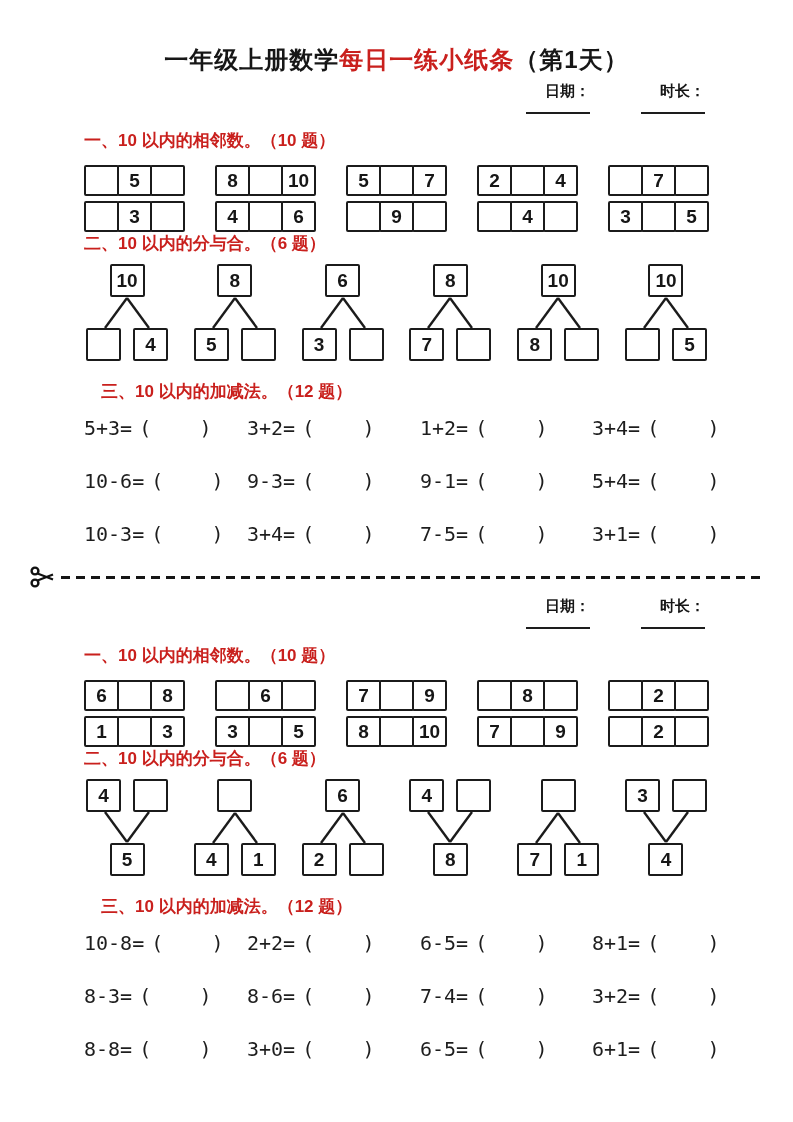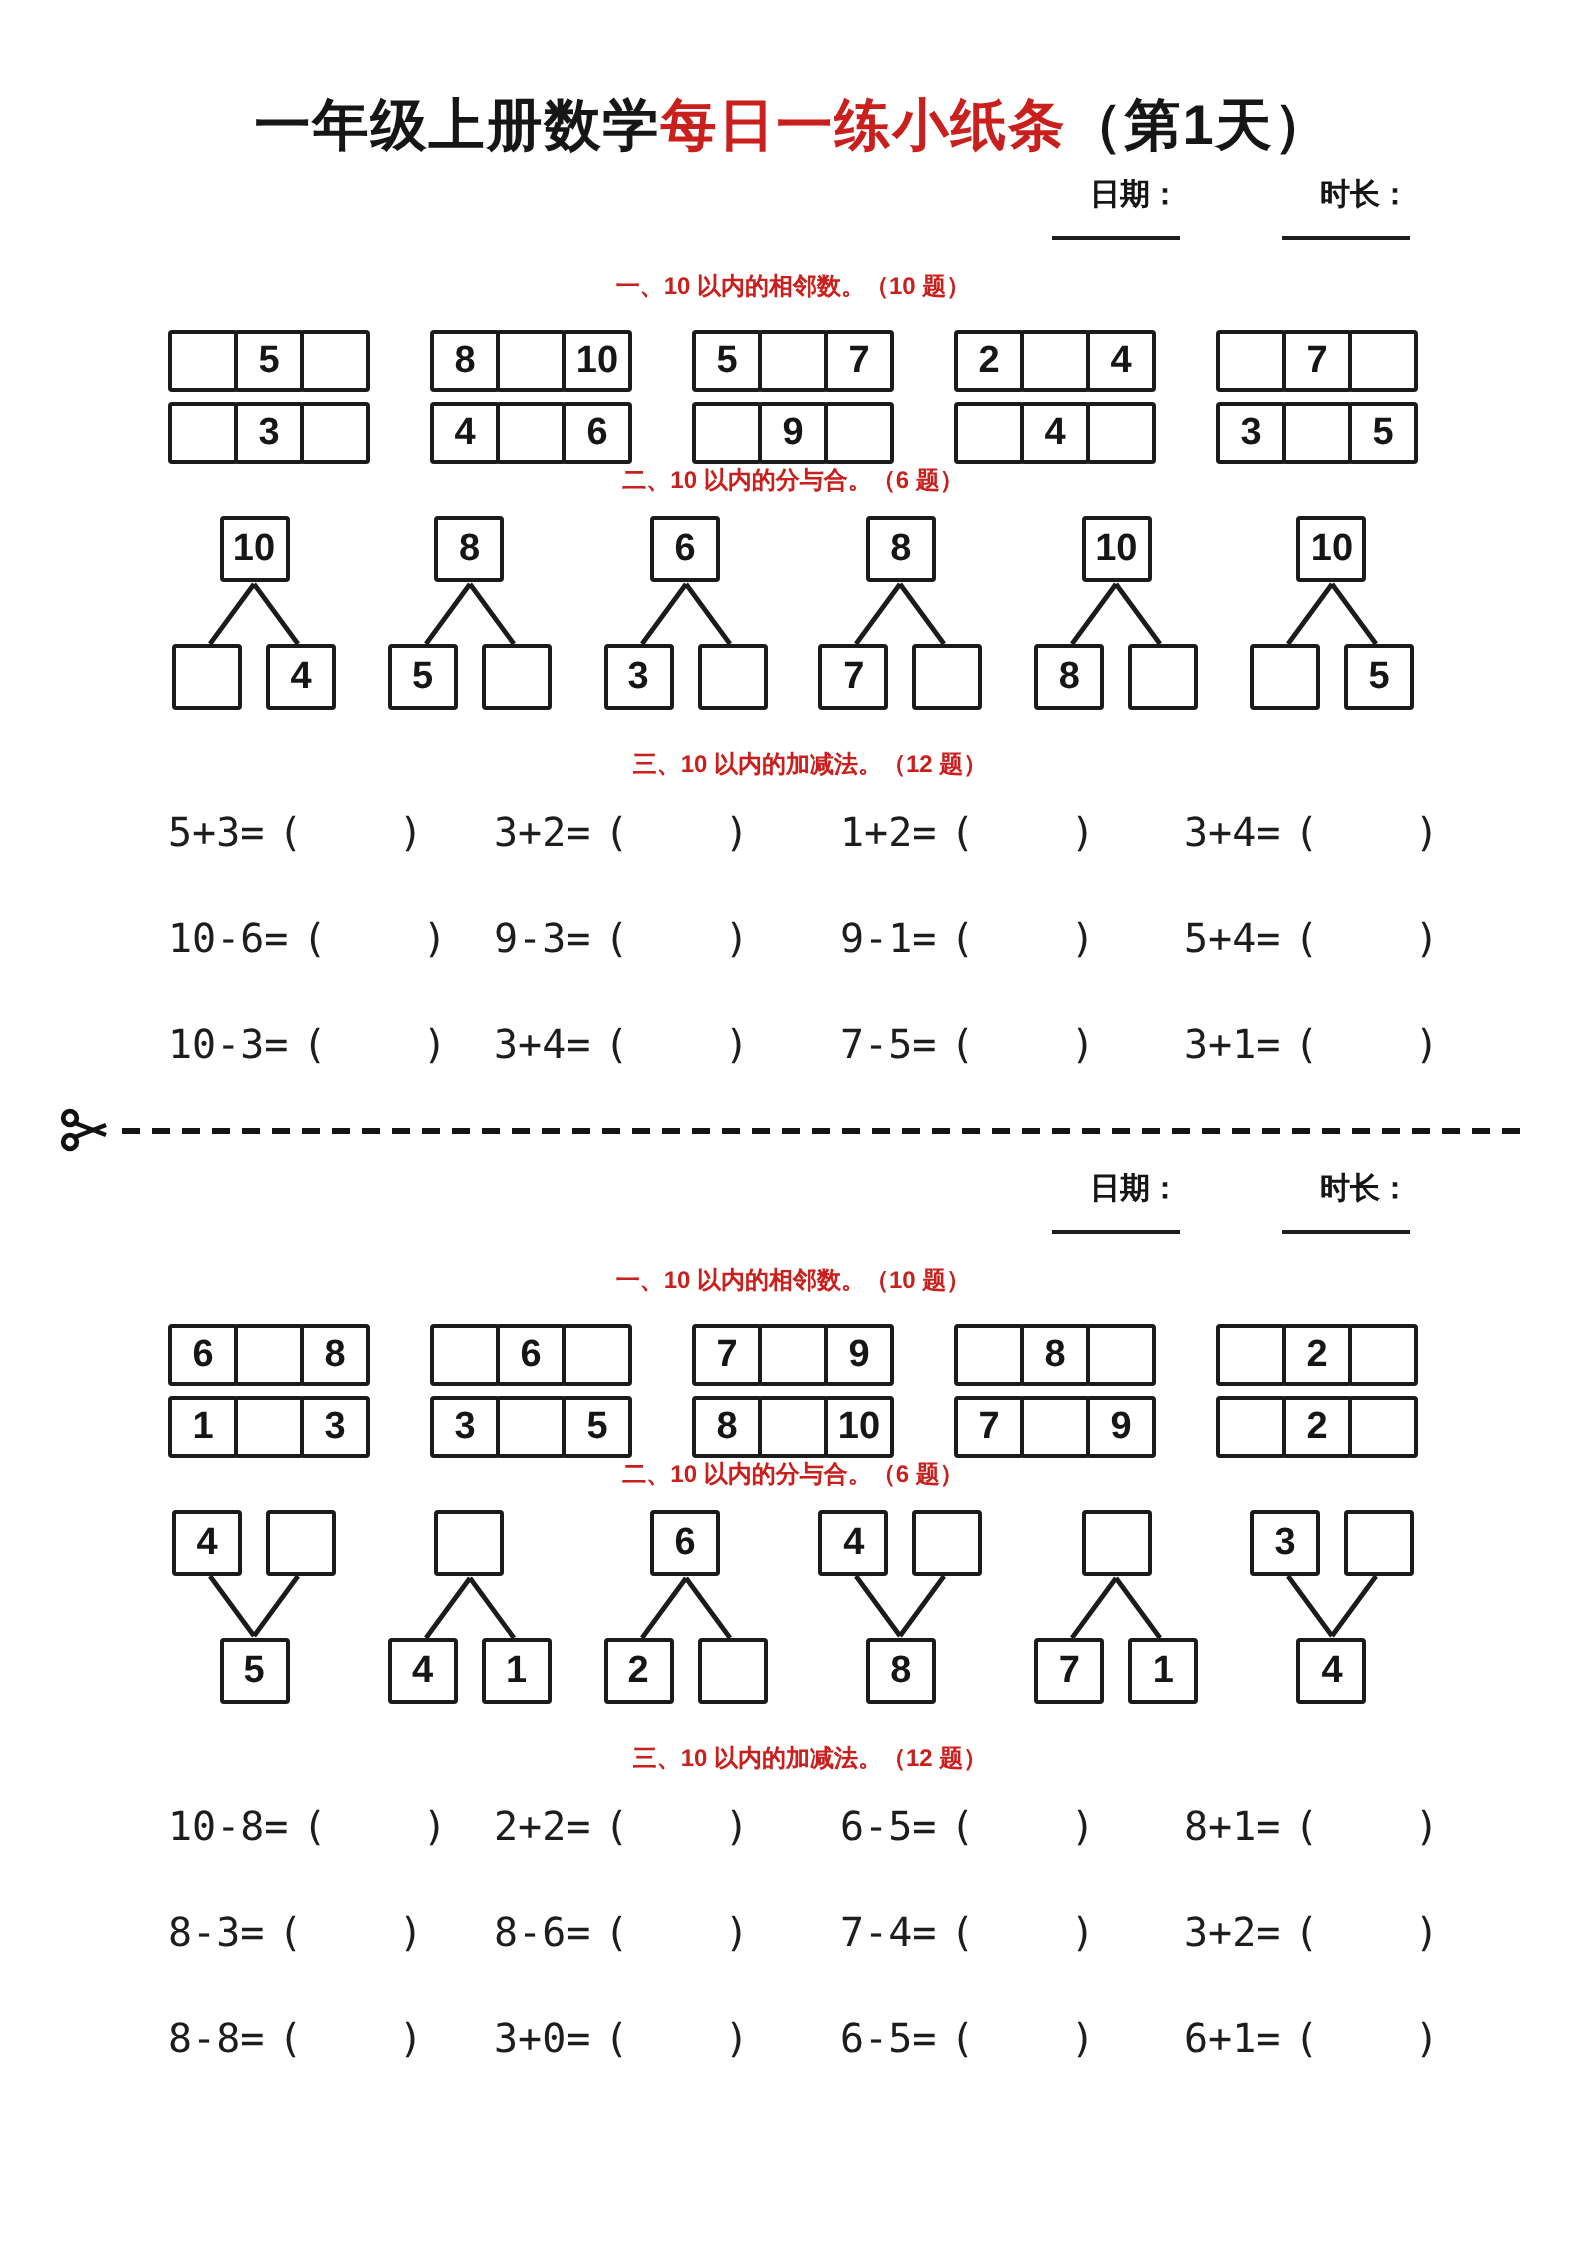--- a/index.html
+++ b/index.html
@@ -3,30 +3,30 @@
 <meta charset="utf-8">
 <style>
   :root { --red:#c9201d; --ink:#161616; }
   * { box-sizing:border-box; margin:0; padding:0; }
   body {
     width:793px; height:1122px; margin:0 auto; background:#ffffff;
     font-family:"Liberation Sans","DejaVu Sans",sans-serif; color:var(--ink);
     overflow:hidden;
   }
   .sheet { padding:0 84px; }
-  .title { text-align:center; font-size:28px; font-weight:bold; letter-spacing:1px; }
+  .title { text-align:center; font-size:24px; font-weight:bold; letter-spacing:1px; }
   .title-d1 { margin-top:44px; }
   .title-d2 { margin-top:10px; }
   .title .red { color:var(--red); }
   .meta { display:flex; justify-content:flex-end; gap:46px; padding-right:4px;
           font-weight:bold; font-size:15px; margin-top:6px; }
   .meta-item { display:flex; align-items:flex-end;flex-direction:column; }
   .blank-line { display:inline-block; width:64px; height:13px;
                 border-bottom:2px solid #1d1d1d; margin-left:5px; }
-  .heading { color:var(--red); font-size:12px; font-weight:bold;text-align:center; }
+  .heading { color:var(--red); font-size:17px; font-weight:bold; }
   .h-neighbors { margin-top:15px; }
   .h-compose  { }
   .h-arith    { margin-top:19px;margin-left:17px; }
   
   .box-rows { margin-top:13px; display:flex; flex-direction:column; gap:5px; }
   .box-row { display:flex; justify-content:space-between; }
   .box-group { display:flex; }
   .box-cell { width:35px; height:31px; border:2px solid #1b1b1b; border-radius:2px;
               display:flex; align-items:center; justify-content:center;
               font-size:19px; font-weight:bold; background:#fff; }

